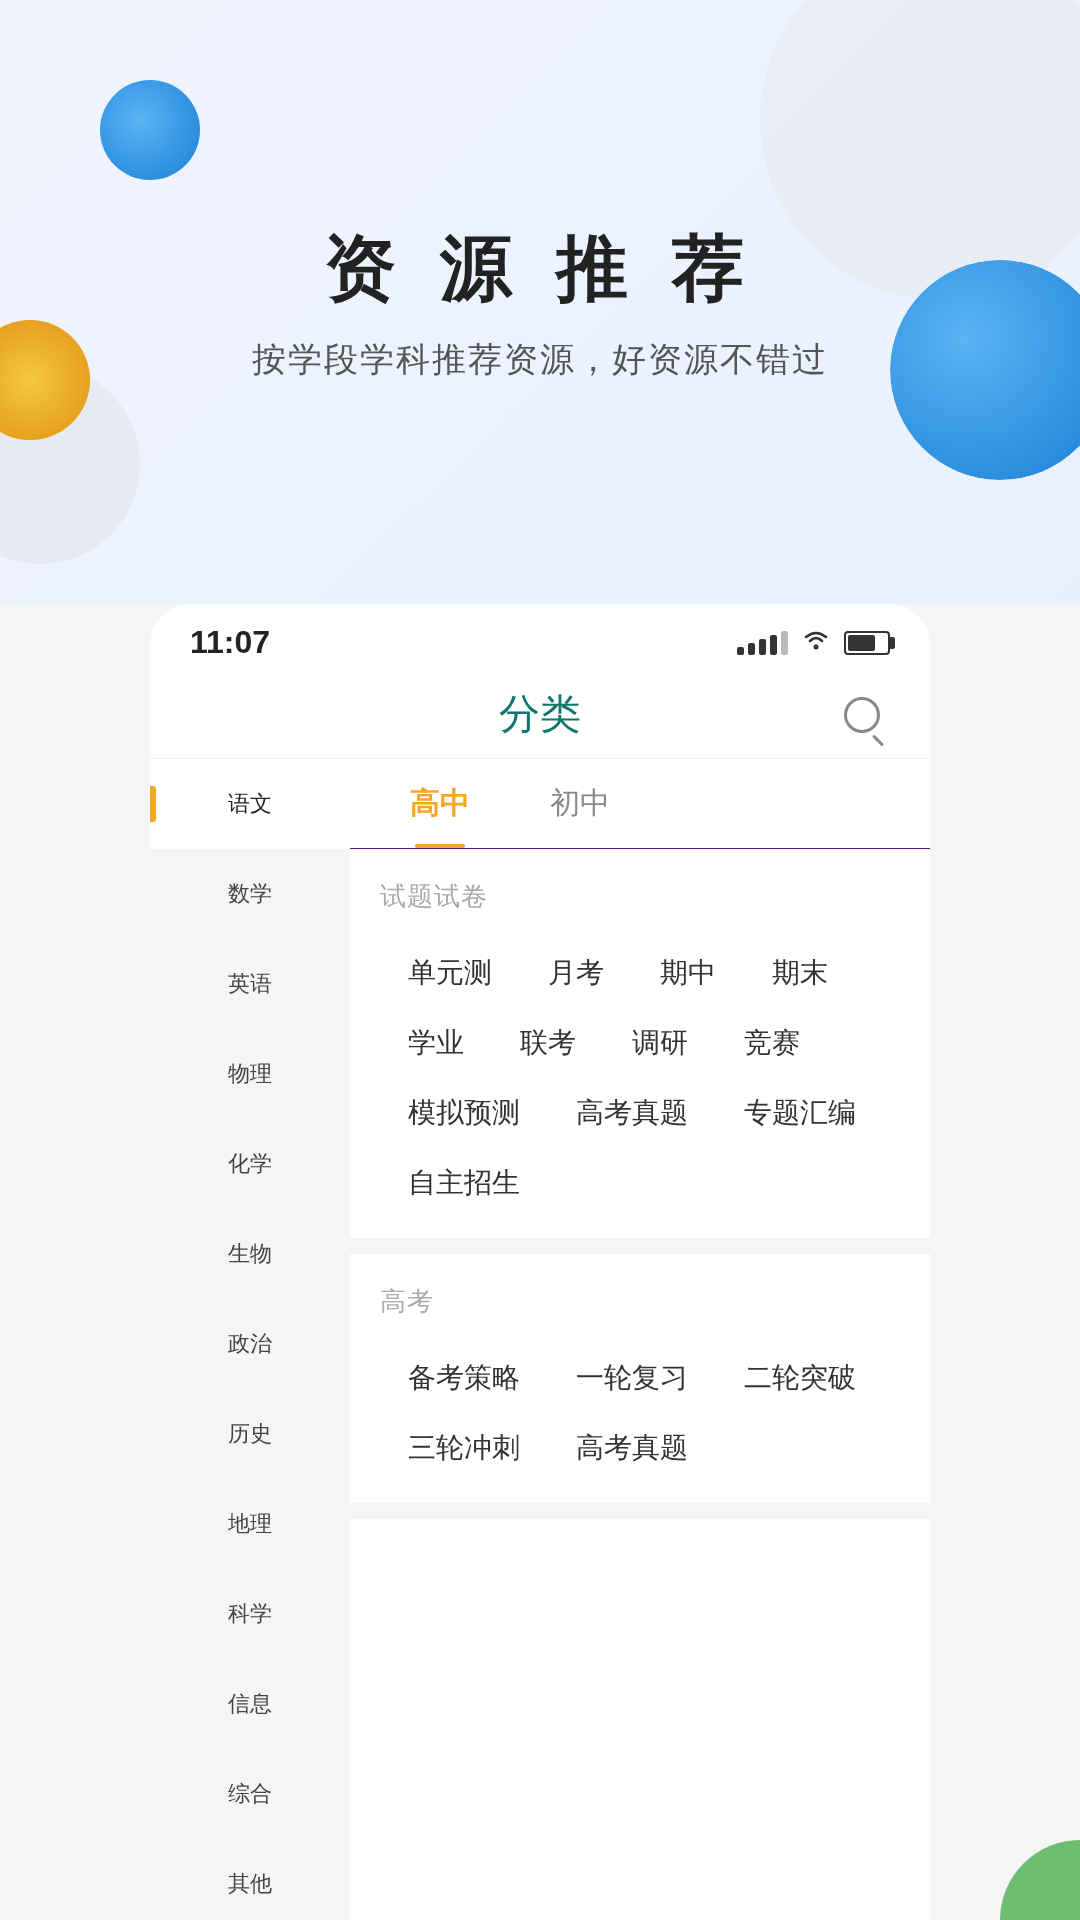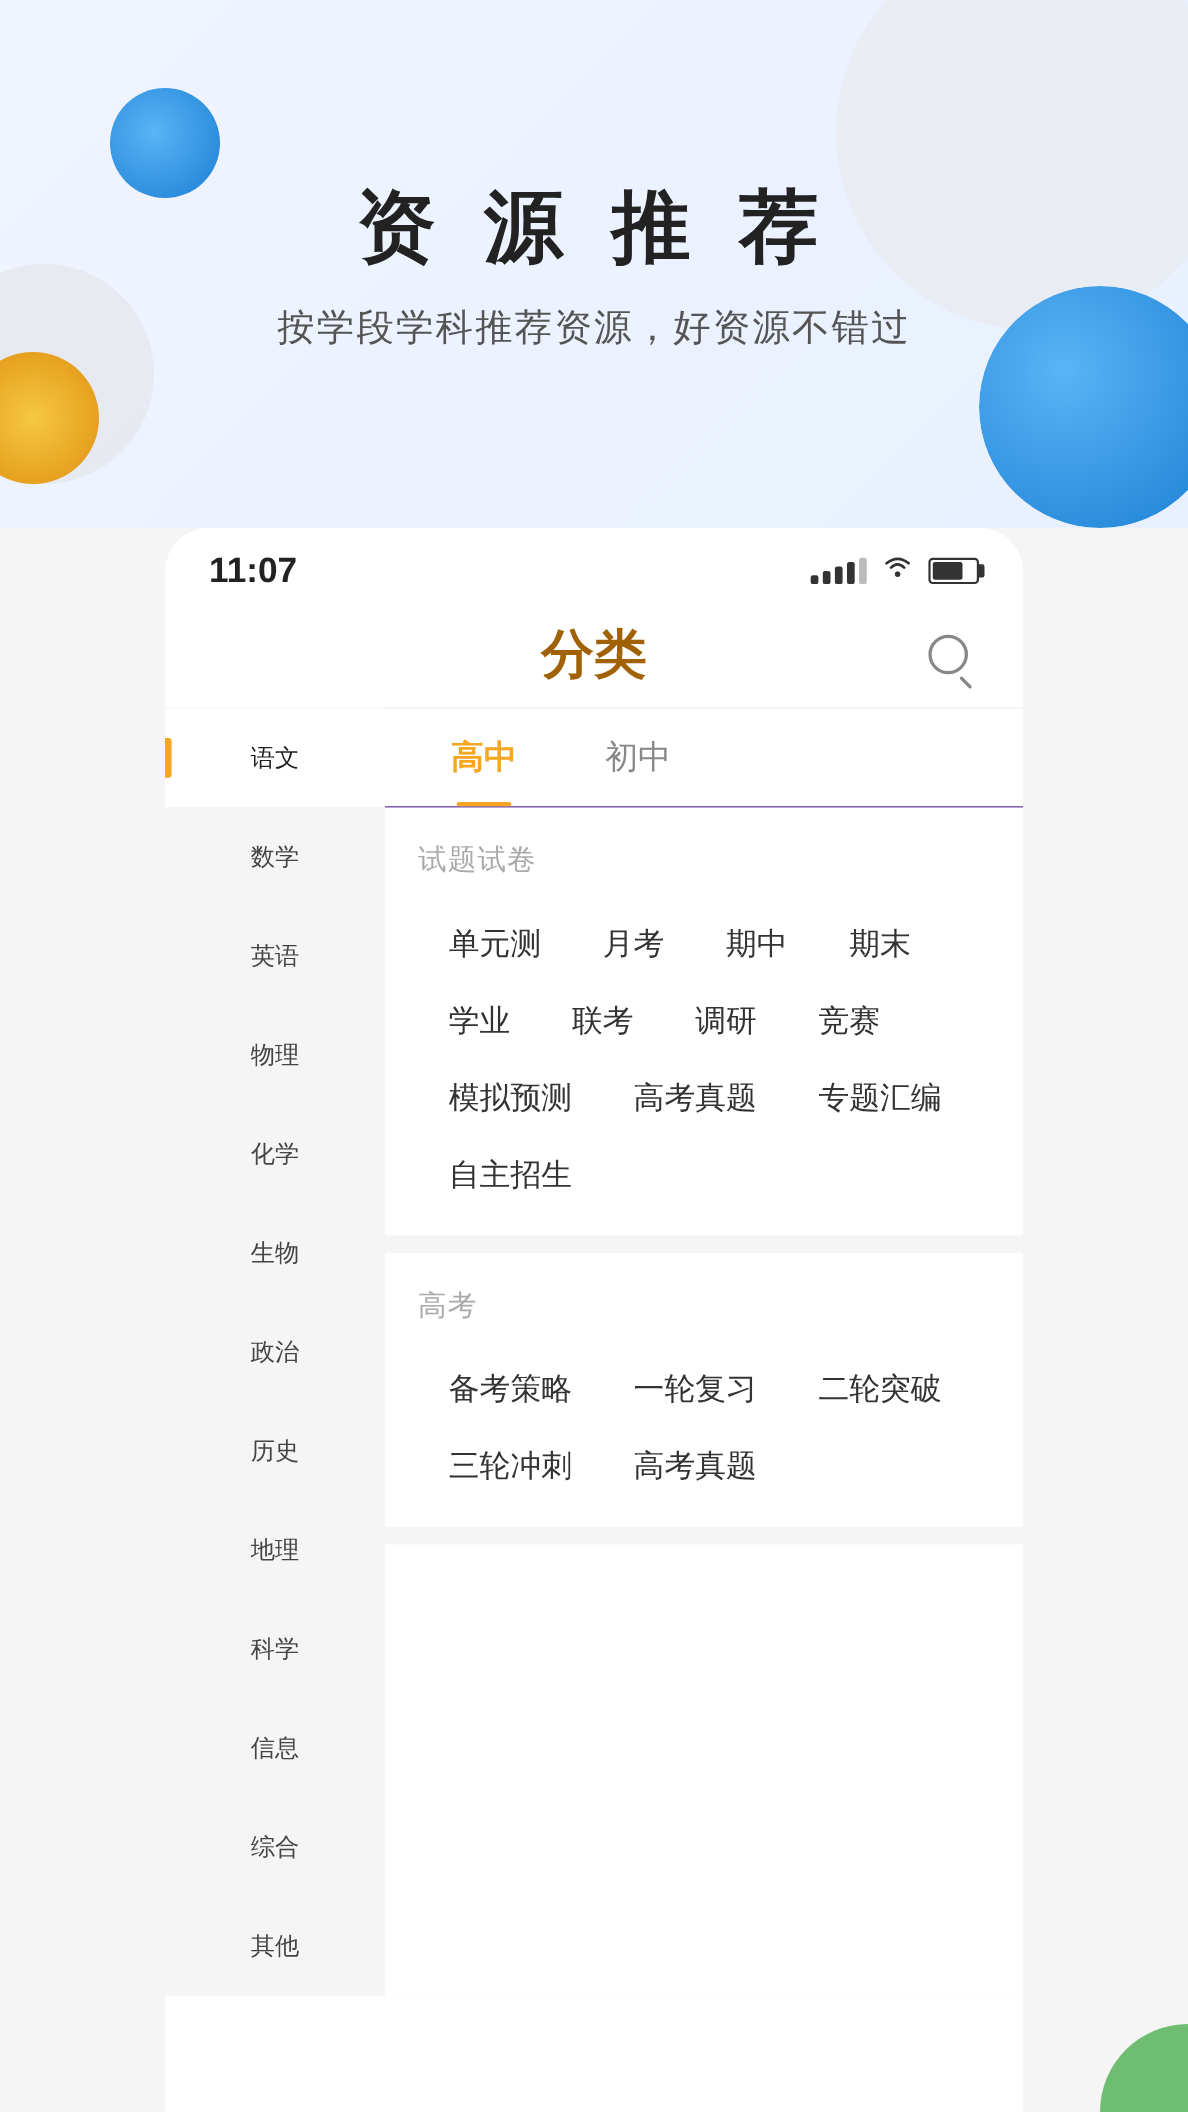--- a/index.html
+++ b/index.html
@@ -8,21 +8,21 @@
       width: 1080px;
       min-height: 1920px;
       font-family: -apple-system, "PingFang SC", "Microsoft YaHei", sans-serif;
       background: #f5f5f5;
       overflow-x: hidden;
     }
 
     
     .promo-area {
       width: 100%;
-      height: 480px;
+      height: 604px;
       background: linear-gradient(135deg, #f0f4ff 0%, #e8f0ff 100%);
       position: relative;
       overflow: hidden;
       display: flex;
       flex-direction: column;
       align-items: center;
       justify-content: center;
     }
 
     .promo-bg-circle-gray {
@@ -182,23 +182,23 @@
       display: flex;
       align-items: center;
       justify-content: center;
       padding: 16px 40px;
       border-bottom: 1px solid #f0f0f0;
       background: #fff;
       position: relative;
     }
 
     .nav-title {
-      font-size: 48px;
-      font-weight: 700;
-      color: #a16207;
+      font-size: 41px;
+      font-weight: 400;
+      color: #0f766e;
     }
 
     .nav-search-btn {
       position: absolute;
       right: 40px;
       width: 56px;
       height: 56px;
       display: flex;
       align-items: center;
       justify-content: center;

